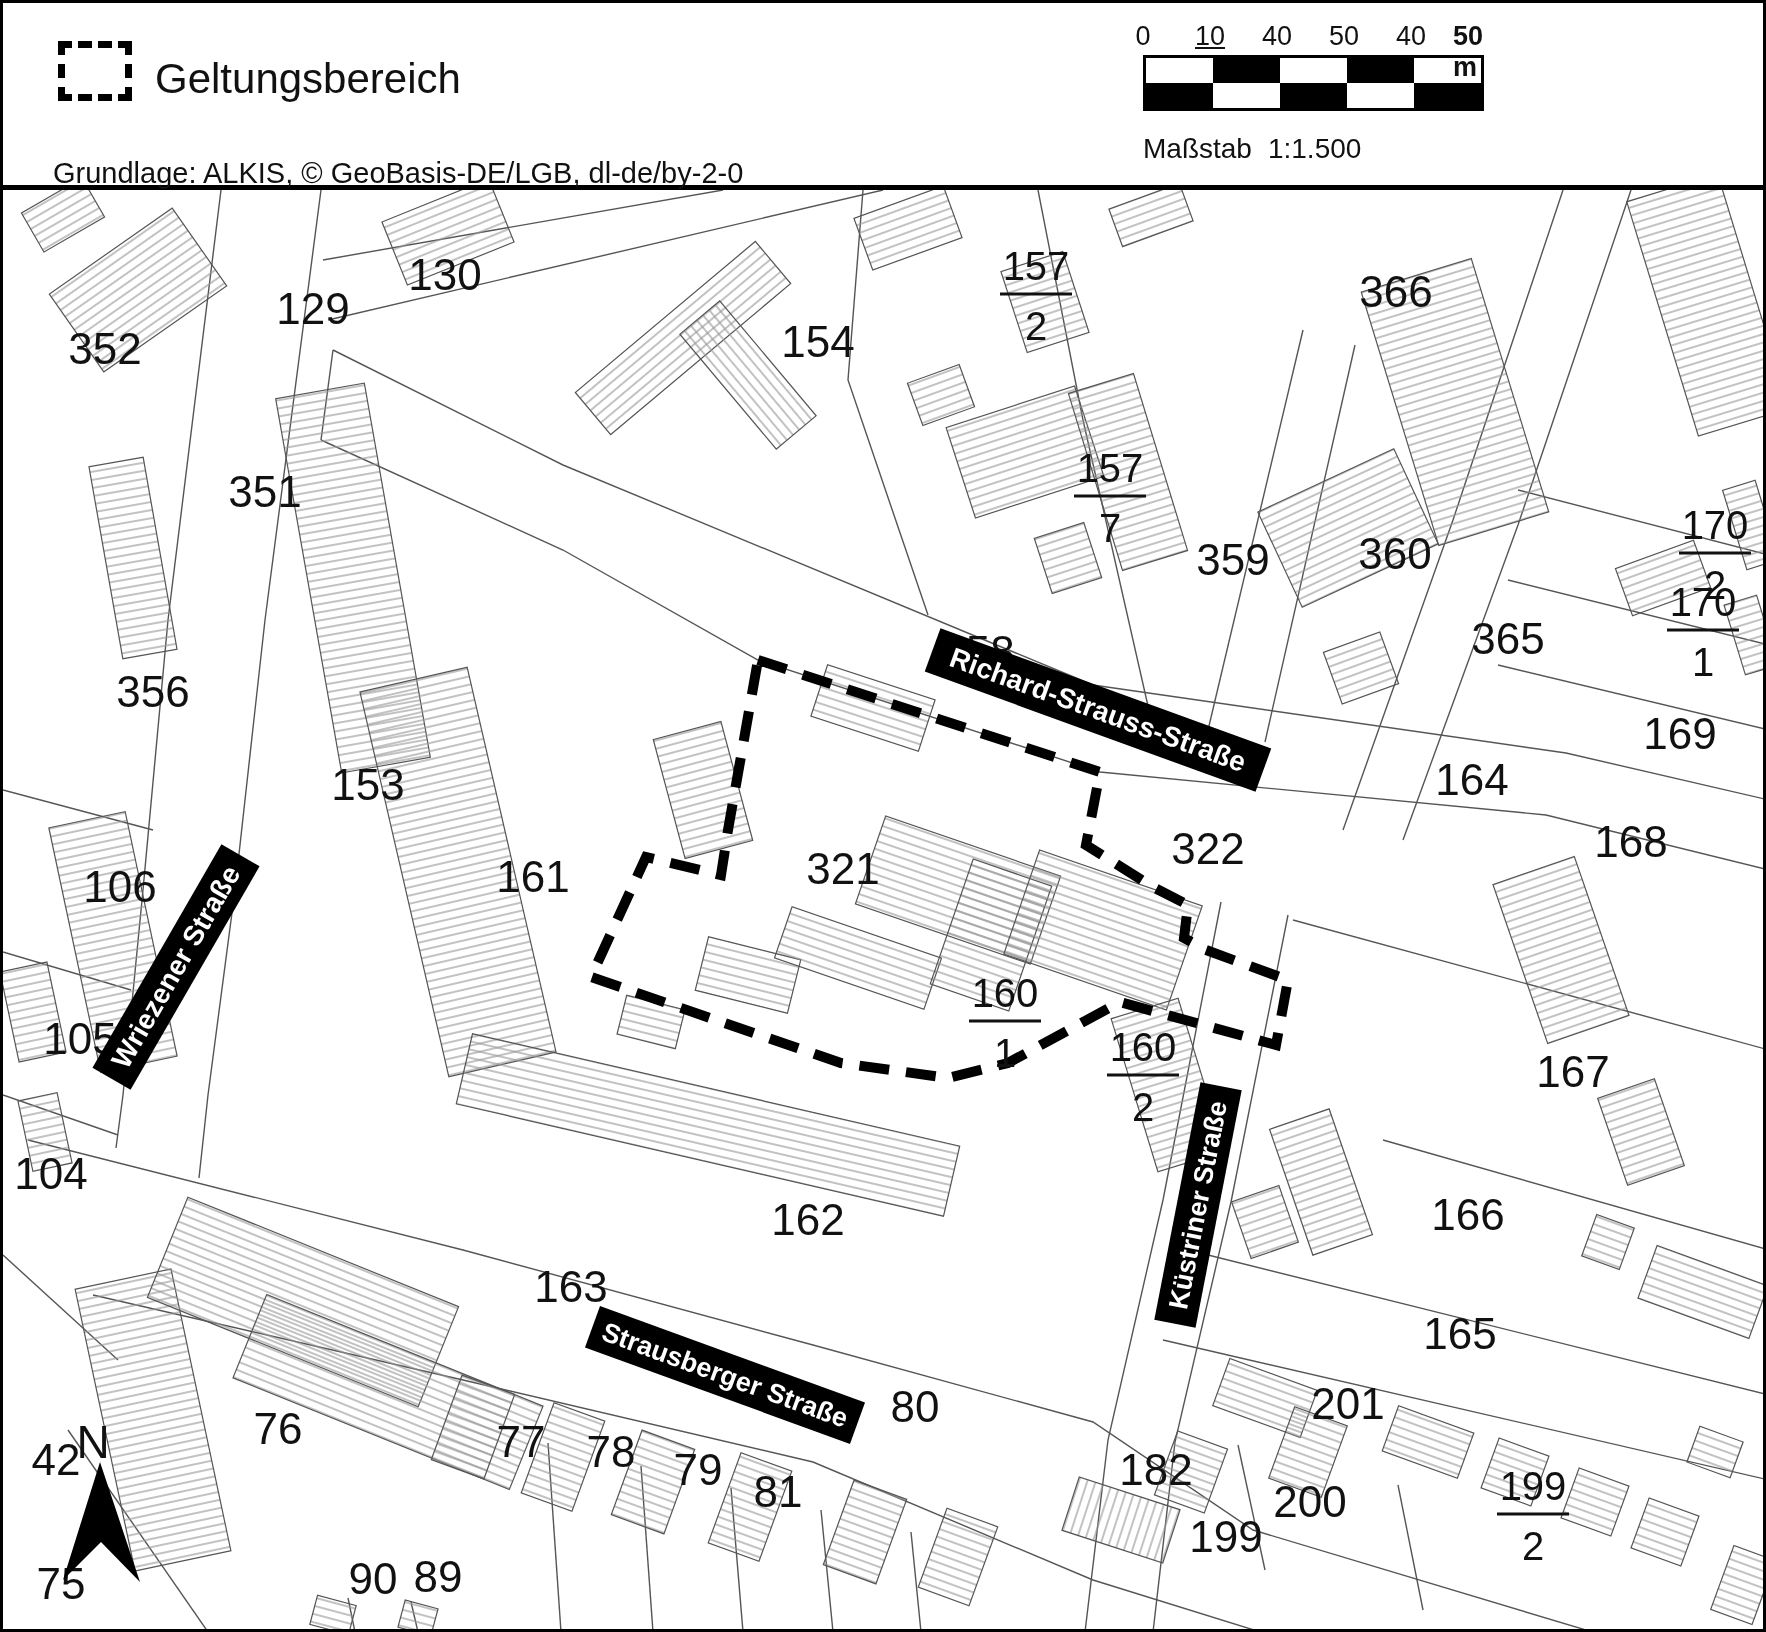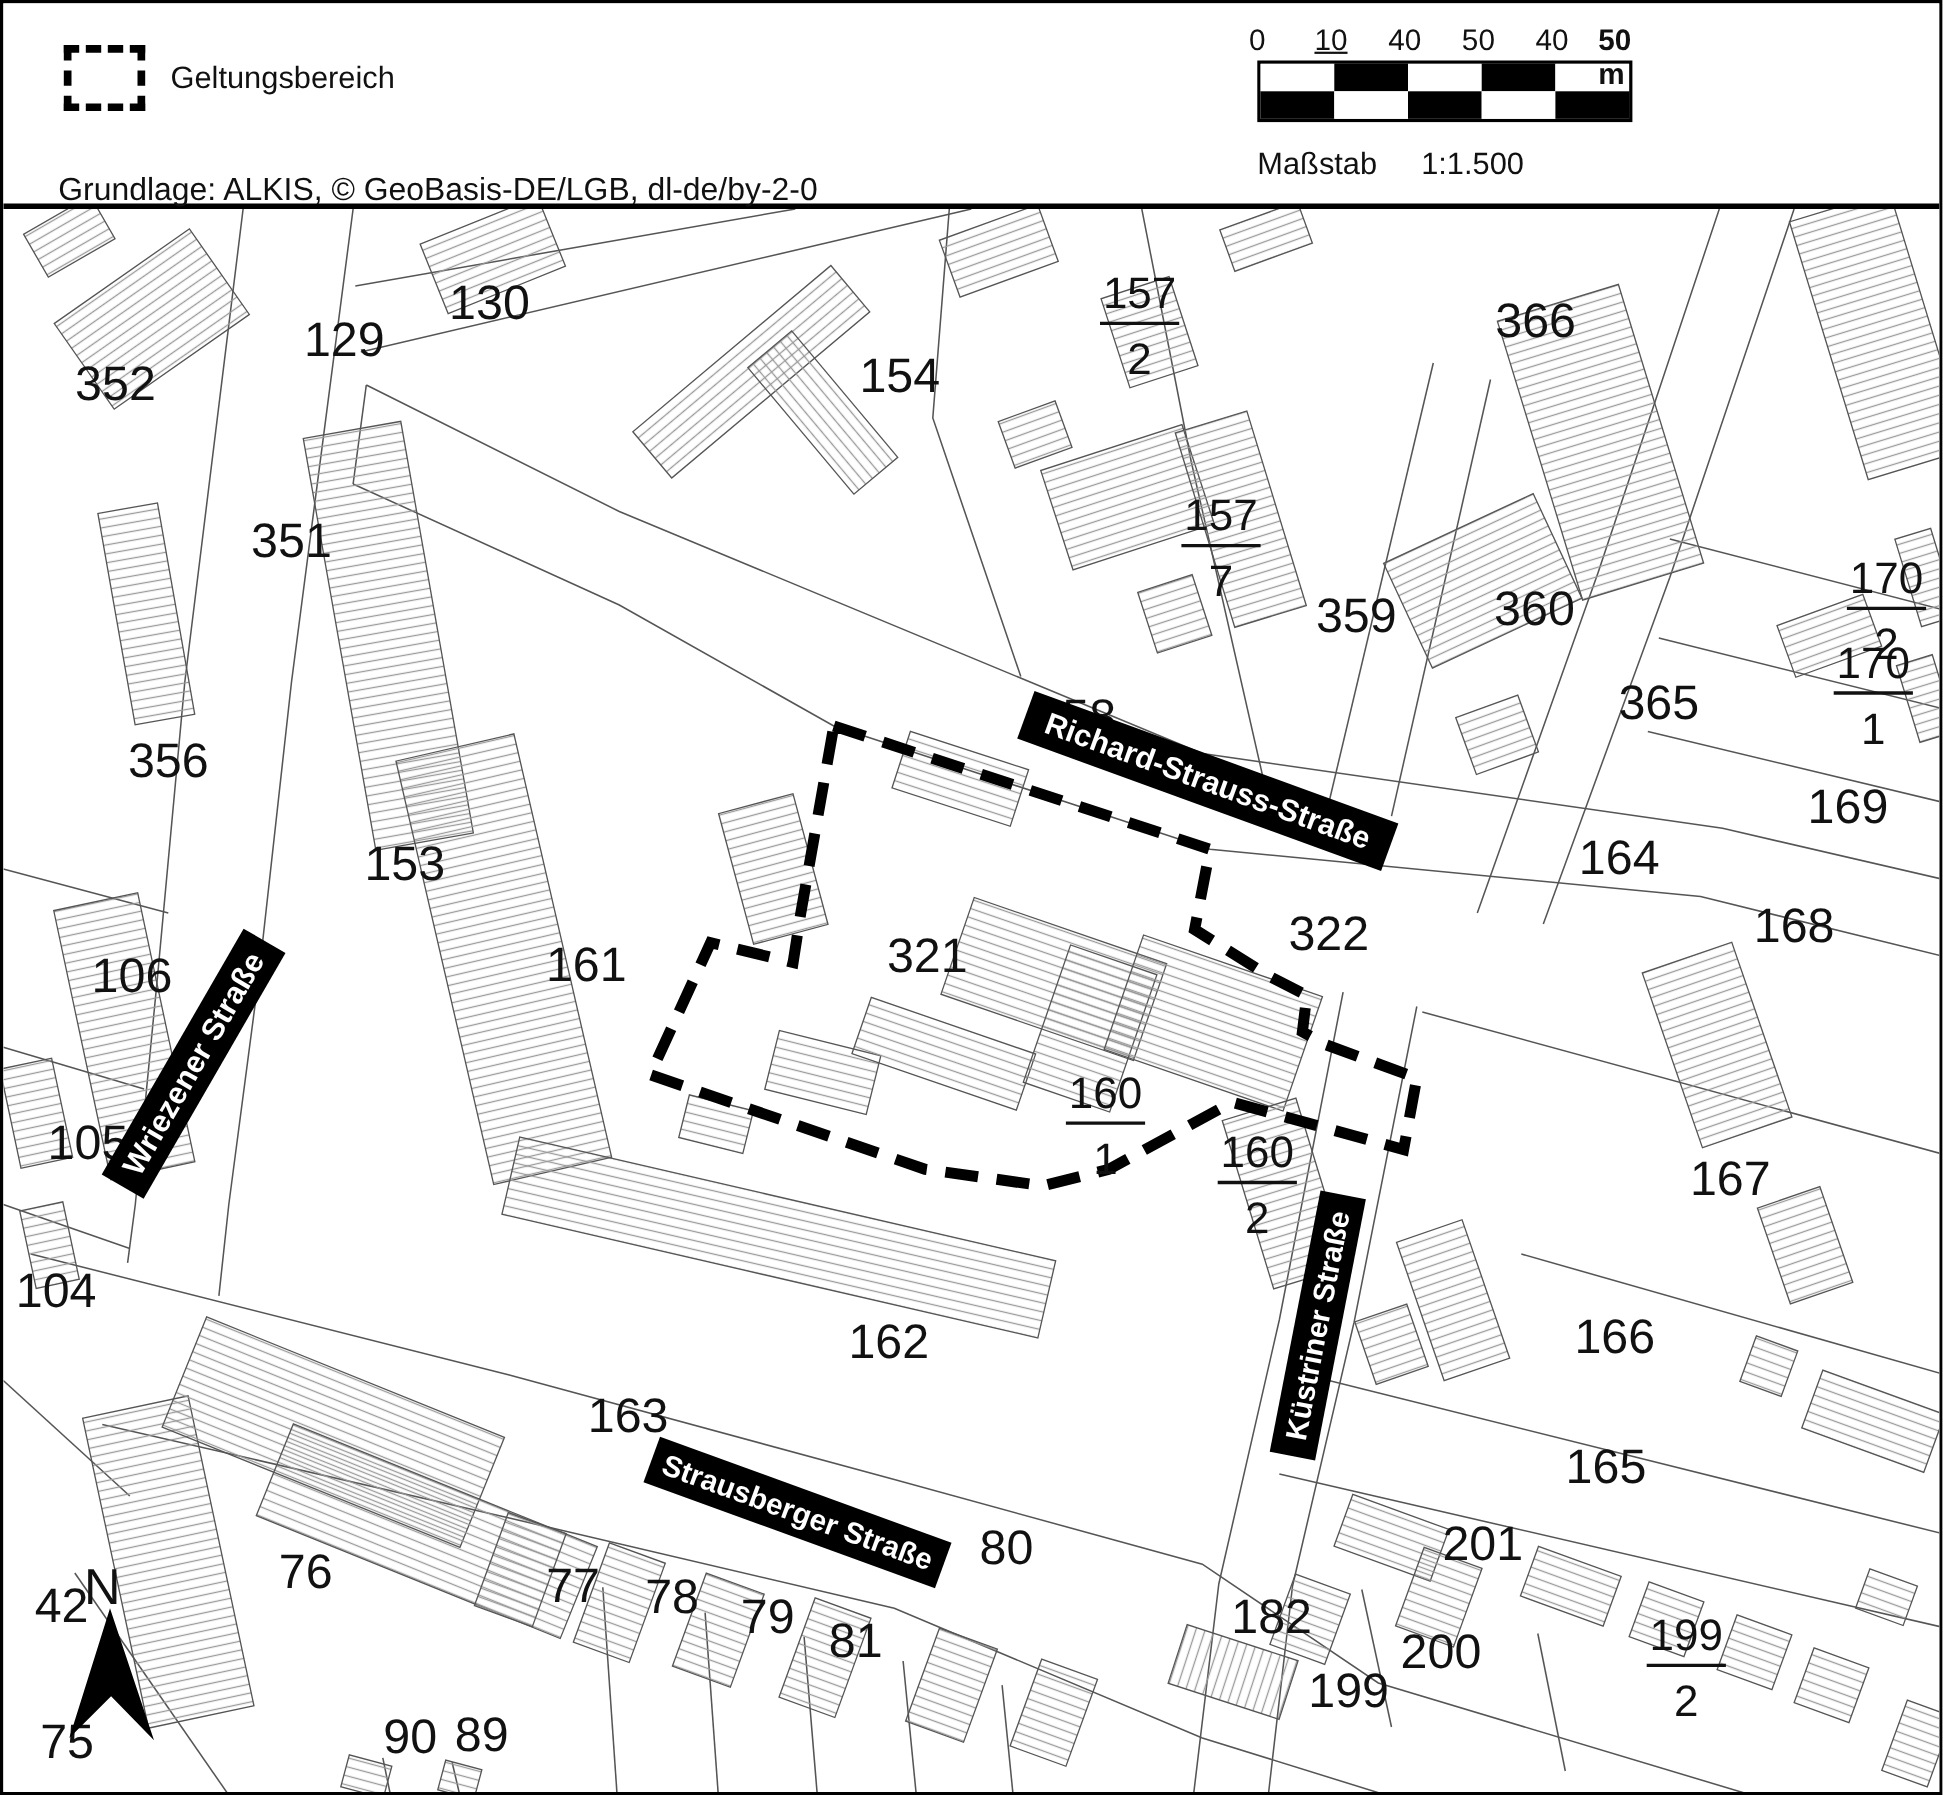--- a/index.html
+++ b/index.html
@@ -2,31 +2,31 @@
 <html><head>
 <meta charset="utf-8">
 <style>
   html,body{margin:0;padding:0;background:#fff;}
   #page{position:relative;width:1766px;height:1632px;background:#fff;box-sizing:border-box;
         border:3px solid #000;font-family:"Liberation Sans",sans-serif;overflow:hidden;}
   #header{position:absolute;left:0;top:0;width:100%;height:187px;background:#fff;
           border-bottom:5px solid #000;box-sizing:border-box;}
   #legend-box{position:absolute;left:55px;top:38px;width:74px;height:60px;
               border:7px dashed #000;box-sizing:border-box;}
-  #legend-label{position:absolute;left:152px;top:52px;font-size:28px;color:#111;}
+  #legend-label{position:absolute;left:152px;top:52px;font-size:42px;color:#111;}
   #attribution{position:absolute;left:50px;top:138px;font-size:29px;color:#111;margin-top:16px;}
   #scalebar{position:absolute;left:1140px;top:18px;width:340px;}
   #ticks{position:relative;height:34px;}
   #ticks span{position:absolute;transform:translateX(-50%);font-size:27px;color:#111;}
   #bar{display:flex;flex-direction:column;width:335px;border:3px solid #000;box-sizing:content-box;}
   .bar-row{display:flex;height:25px;}
   .bar-row div{width:67px;height:25px;}
   .cb{background:#000;} .cw{background:#fff;}
   #masstab{position:absolute;left:1140px;top:130px;font-size:28px;color:#111;}
-  #masstab b{font-weight:normal;margin-left:40px;}
+  #masstab b{font-weight:normal;margin-left:16px;}
   #map-wrap{position:absolute;left:0;top:187px;width:1766px;height:1442px;background:#fff;}
   svg text{font-family:"Liberation Sans",sans-serif;}
 </style>
 </head>
 <body>
 
 <div id="page">
   <div id="header">
     <div id="legend-box"></div>
     <div id="legend-label">Geltungsbereich</div>

